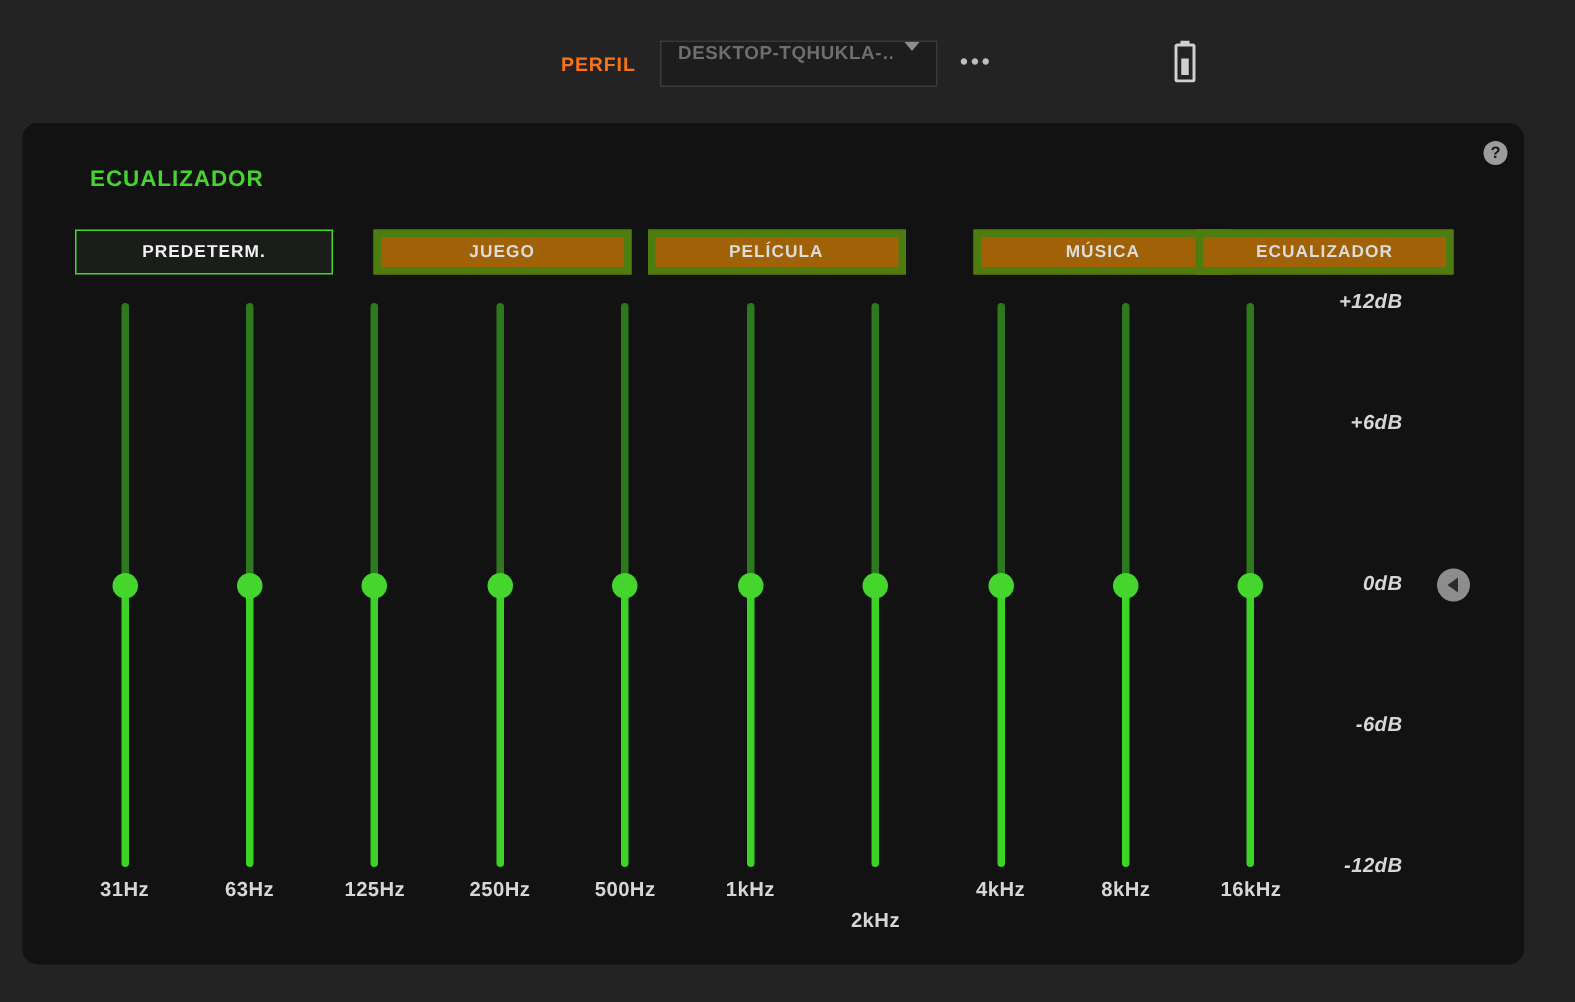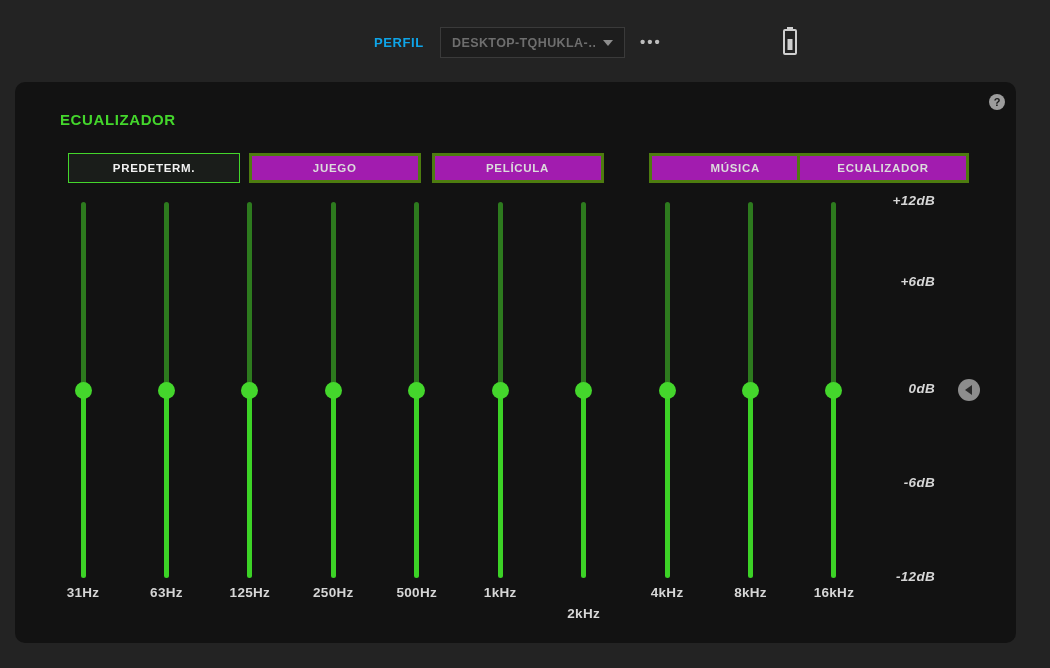--- a/index.html
+++ b/index.html
@@ -14,26 +14,26 @@
   body{
     background:var(--page-bg);
     font-family:"Liberation Sans", sans-serif;
     position:relative;
     overflow:hidden;
     -webkit-font-smoothing:antialiased;
   }
   
   .topbar-label{
     position:absolute;left:374px;top:35px;
-    font-size:13px;font-weight:700;letter-spacing:.6px;color:#0ea5e9;
+    font-size:13px;font-weight:700;letter-spacing:.6px;color:#f97316;
   }
   .profile-dropdown{
     position:absolute;left:440px;top:27px;width:185px;height:31px;
     background:#1d1d1d;border:1px solid #3a3a3a;
-    display:flex;align-items:center;justify-content:space-between;
+    display:flex;align-items:flex-start;justify-content:space-between;
     padding:0 11px;cursor:pointer;
   }
   .profile-dropdown .dd-value{
     font-size:12.5px;font-weight:700;letter-spacing:.4px;color:#6e6e6e;
     white-space:nowrap;overflow:hidden;
   }
   .dd-caret{
     width:0;height:0;border-left:5px solid transparent;border-right:5px solid transparent;
     border-top:6px solid #8d8d8d;margin-left:8px;flex:none;
   }
@@ -54,21 +54,21 @@
     background:#9c9c9c;color:#181818;border:none;cursor:pointer;
     font-size:11px;font-weight:700;line-height:16px;text-align:center;
     font-family:"Liberation Sans", sans-serif;padding:0;
   }
   .panel-title{
     position:absolute;left:45px;top:29px;
     font-size:15px;font-weight:700;letter-spacing:.6px;color:var(--accent);
   }
   .preset-tab{
     position:absolute;top:71px;width:172px;height:30px;
-    background:#a21caf;border:3px solid #4d7c0f;color:#dcdcdc;
+    background:#a16207;border:5px solid #4d7c0f;color:#dcdcdc;
     font-size:11.5px;font-weight:700;letter-spacing:.7px;
     font-family:"Liberation Sans", sans-serif;cursor:pointer;
   }
   .preset-tab.selected{
     border:1.5px solid var(--accent);background:#1a1d1a;color:#f2f2f2;
   }
   
   .eq-track{position:absolute;width:5px;border-radius:2.5px;cursor:pointer;}
   .eq-track.upper{background:var(--track-upper);}
   .eq-track.lower{background:var(--track-lower);}
@@ -113,21 +113,21 @@
     <rect x="5.5" y="12" width="5" height="11" fill="#cfcfcf"></rect>
   </svg>
 </span>
 
 <div class="panel">
   <button class="help-button">?</button>
 
   <div class="panel-title">ECUALIZADOR</div>
 
   <div id="preset-tabs">
-      <button class="preset-tab selected" style="left: 53px;">PREDETERM.</button>
+      <button class="preset-tab selected" style="left: 35px;">PREDETERM.</button>
       <button class="preset-tab" style="left: 233.75px;">JUEGO</button>
       <button class="preset-tab" style="left: 416.5px;">PELÍCULA</button>
       <button class="preset-tab" style="left: 599.25px; margin-left: 35px;">MÚSICA</button>
       <button class="preset-tab" style="left: 782px;">ECUALIZADOR</button>
     </div>
 
   <div id="eq-area">
       <div class="eq-track upper" style="left: 65.5px; top: 120px; height: 188px;"></div>
       <div class="eq-track lower" style="left: 65.5px; top: 308px; height: 188px;"></div>
       <div class="eq-knob" style="left: 59.5px; top: 299.5px;"></div>

